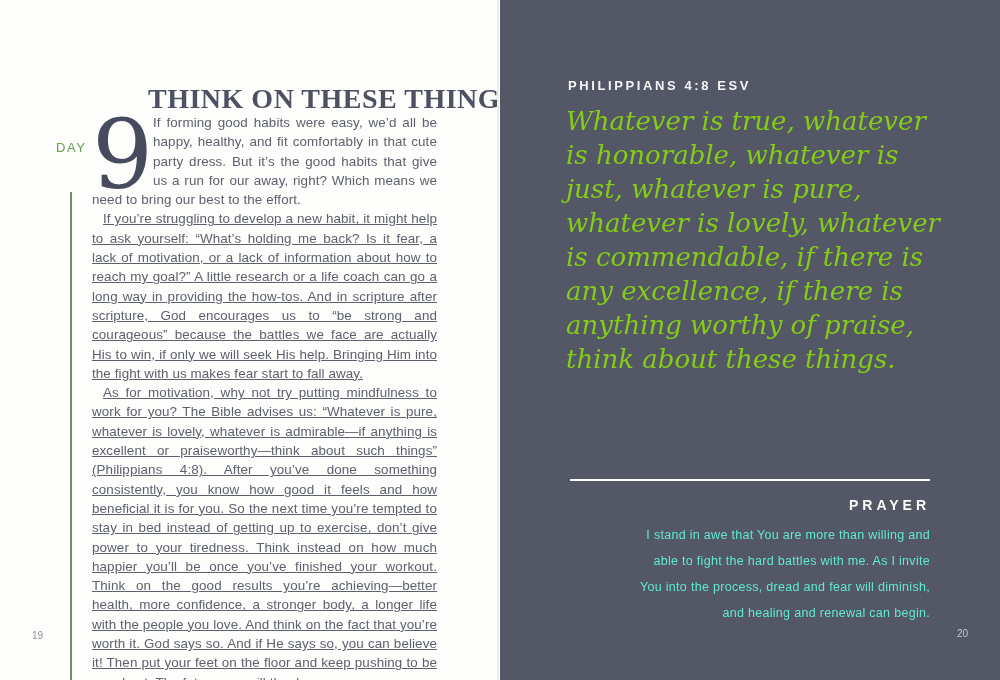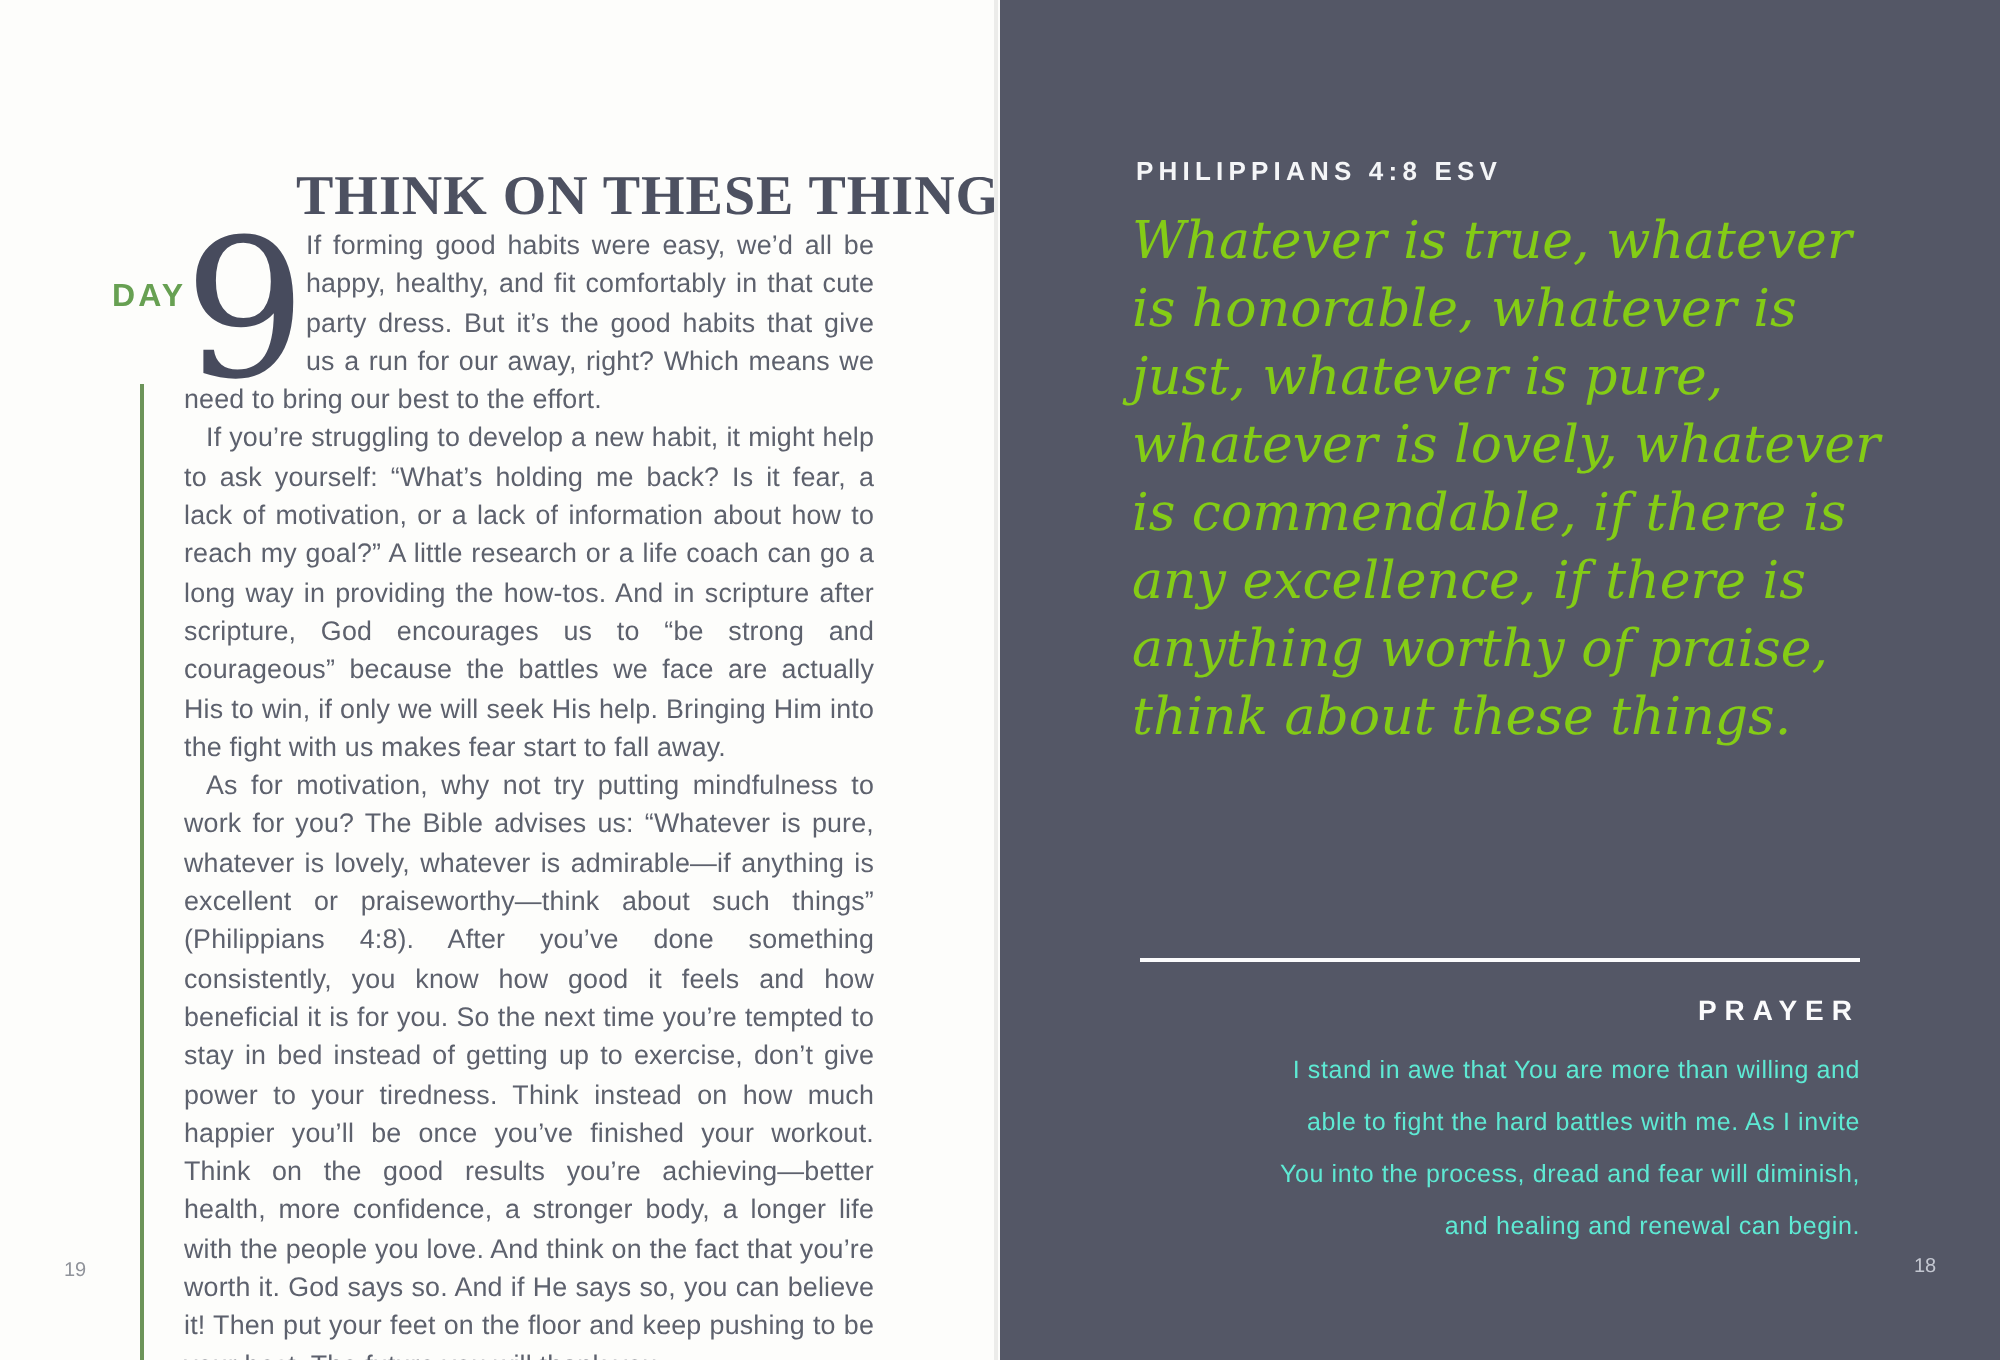--- a/index.html
+++ b/index.html
@@ -30,37 +30,37 @@
     width: 300px;
     font-family: "Liberation Serif", serif;
     font-size: 28px;
     letter-spacing: 0.5px;
     color: #4d5161;
     white-space: nowrap;
   }
   .day-label {
     position: absolute;
     left: 56px; top: 140px;
-    font-size: 16px;
-    font-weight: 700;
+    font-size: 13px;
+    font-weight: 400;
     letter-spacing: 1.6px;
     color: #67a052;
   }
   .body-text {
     position: absolute;
     left: 92px; top: 113px;
     width: 345px;
     font-size: 13.4px;
     line-height: 19.3px;
     color: #5d616d;
     text-align: justify;
     letter-spacing: 0.1px;
   }
   .body-text p { margin: 0; }
-  .body-text p.indented { text-indent: 11px; }
+  .body-text p.indented { text-indent: 11px; text-decoration: underline; }
   .day-number {
     float: left;
     width: 58px;
     height: 77px;
     margin-right: 3px;
     font-family: "DejaVu Serif", serif;
     font-size: 96px;
     line-height: 84px;
     text-align: center;
     color: #474b5d;
@@ -163,16 +163,16 @@
     <div class="verse-ref">PHILIPPIANS 4:8 ESV</div>
 
     <div class="verse-quote">Whatever is true, whatever<br>is honorable, whatever is<br>just, whatever is pure,<br>whatever is lovely, whatever<br>is commendable, if there is<br>any excellence, if there is<br>anything worthy of praise,<br>think about these things.</div>
 
     <div class="divider-line"></div>
 
     <div class="prayer-heading">PRAYER</div>
 
     <div class="prayer-text">I stand in awe that You are more than willing and<br>able to fight the hard battles with me. As I invite<br>You into the process, dread and fear will diminish,<br>and healing and renewal can begin.</div>
 
-    <span class="page-num-right">18</span>
+    <span class="page-num-right">20</span>
   </div>
 
 </div>
 
 </body></html>

